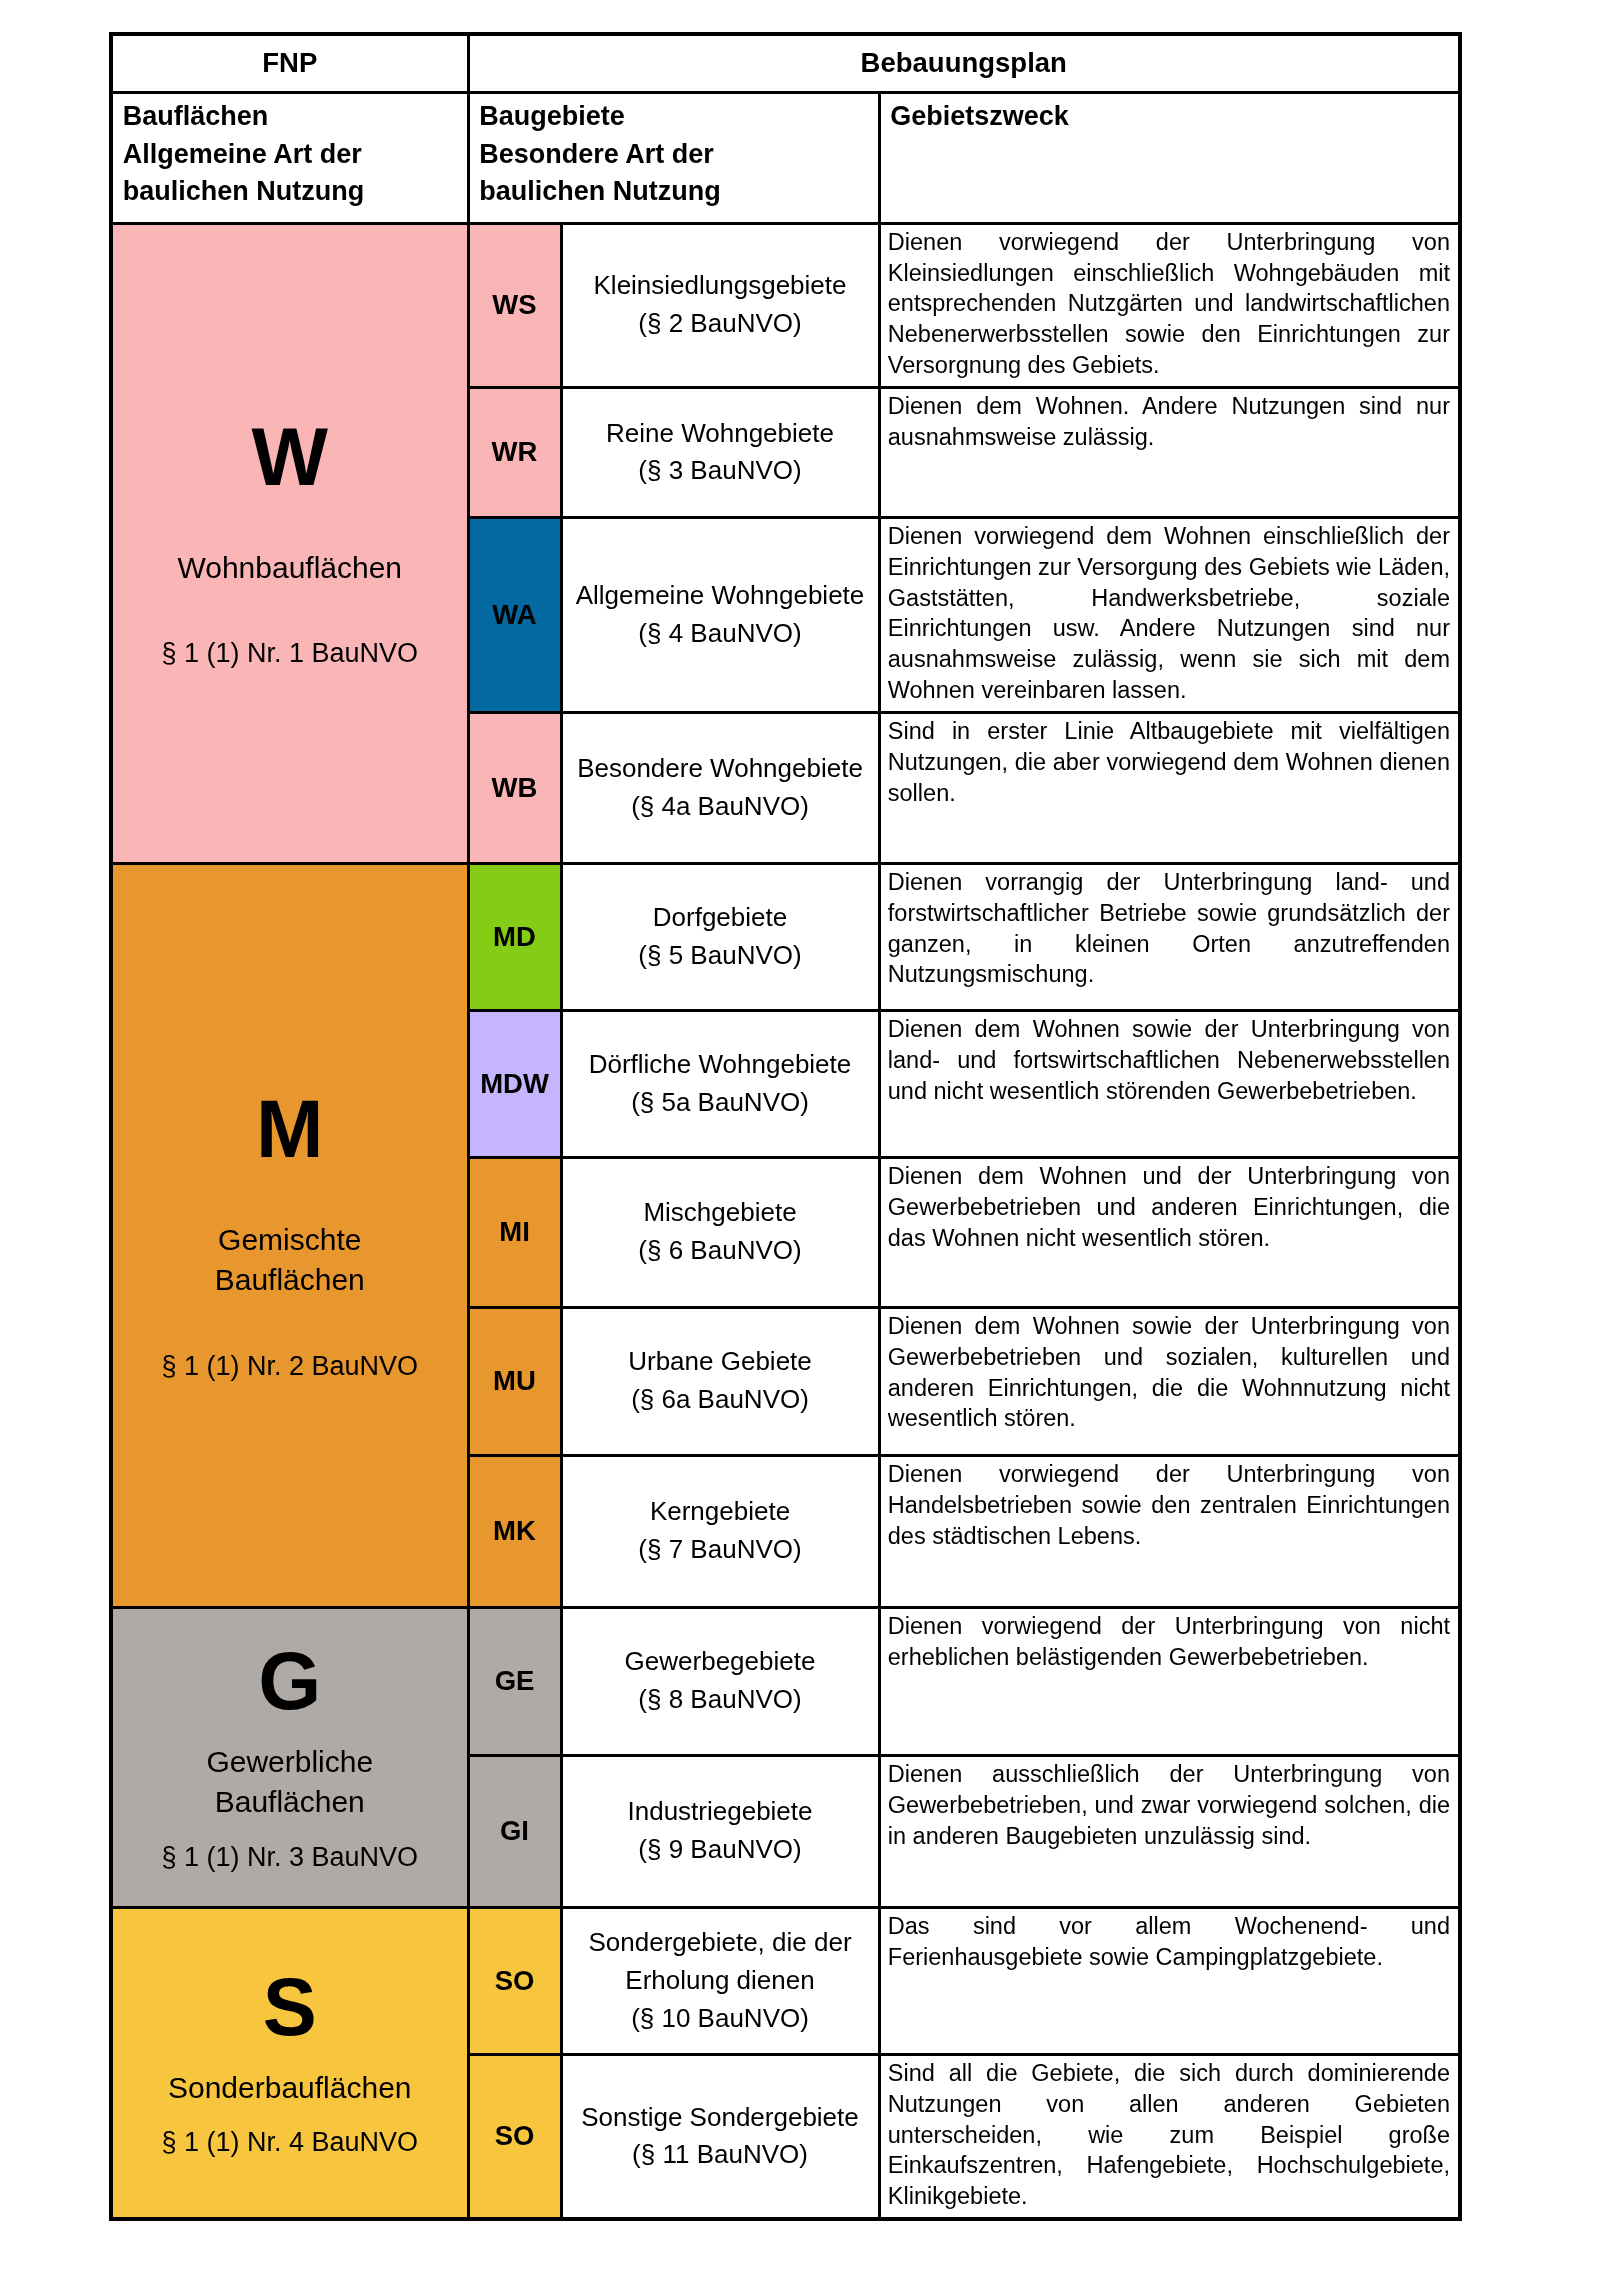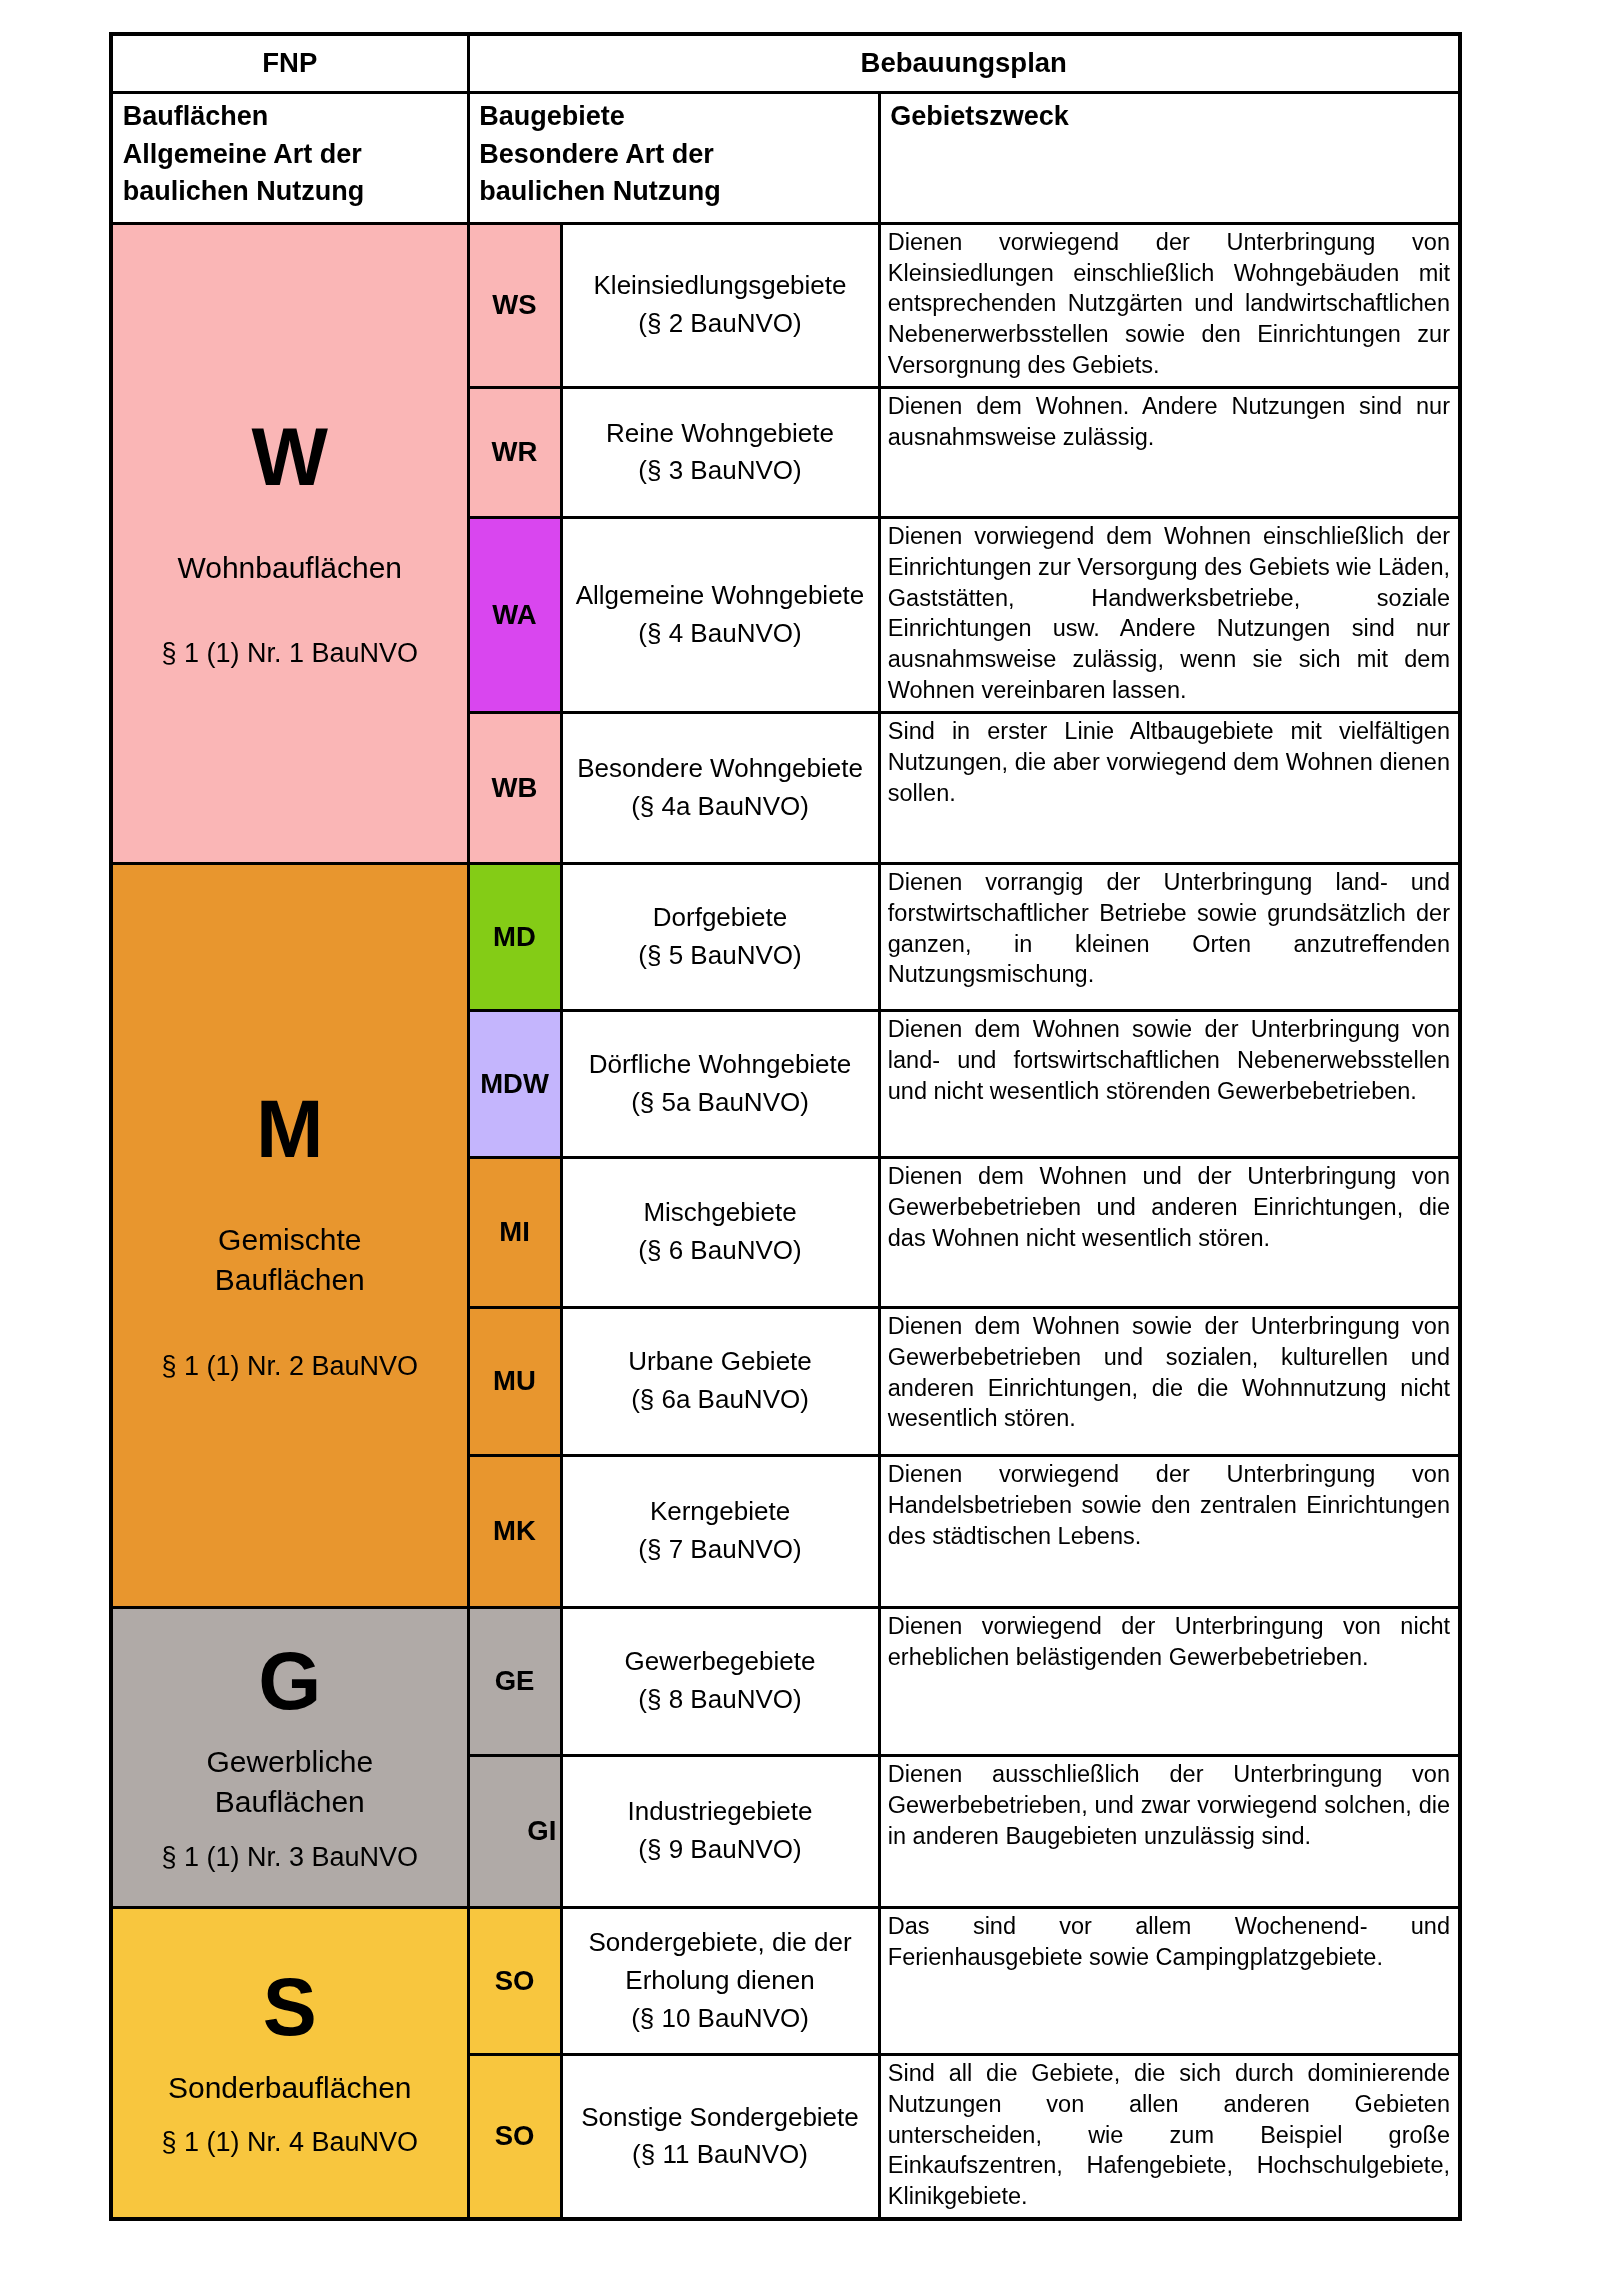--- a/index.html
+++ b/index.html
@@ -111,21 +111,21 @@
 (§ 2 BauNVO)</td>
           <td class="purpose">Dienen vorwiegend der Unterbringung von Kleinsiedlungen einschließlich Wohngebäuden mit entsprechenden Nutzgärten und landwirtschaftlichen Nebenerwerbsstellen sowie den Einrichtungen zur Versorgnung des Gebiets.</td>
         </tr>
         <tr style="height: 130px;">
           <td class="code" style="background: rgb(250, 182, 182);">WR</td>
           <td class="gname">Reine Wohngebiete
 (§ 3 BauNVO)</td>
           <td class="purpose">Dienen dem Wohnen. Andere Nutzungen sind nur ausnahmsweise zulässig.</td>
         </tr>
         <tr style="height: 191px;">
-          <td class="code" style="background: #d946ef;">WA</td>
+          <td class="code" style="background: #0369a1;">WA</td>
           <td class="gname">Allgemeine Wohngebiete
 (§ 4 BauNVO)</td>
           <td class="purpose">Dienen vorwiegend dem Wohnen einschließlich der Einrichtungen zur Versorgung des Gebiets wie Läden, Gaststätten, Handwerksbetriebe, soziale Einrichtungen usw. Andere Nutzungen sind nur ausnahmsweise zulässig, wenn sie sich mit dem Wohnen vereinbaren lassen.</td>
         </tr>
         <tr style="height: 151px;">
           <td class="code" style="background: rgb(250, 182, 182);">WB</td>
           <td class="gname">Besondere Wohngebiete
 (§ 4a BauNVO)</td>
           <td class="purpose">Sind in erster Linie Altbaugebiete mit vielfältigen Nutzungen, die aber vorwiegend dem Wohnen dienen sollen.</td>
         </tr>
@@ -175,21 +175,21 @@
 Bauflächen</div>
               <div class="area-law">§ 1 (1) Nr. 3 BauNVO</div>
             </div>
           </td>
           <td class="code" style="background: rgb(176, 170, 167);">GE</td>
           <td class="gname">Gewerbegebiete
 (§ 8 BauNVO)</td>
           <td class="purpose">Dienen vorwiegend der Unterbringung von nicht erheblichen belästigenden Gewerbebetrieben.</td>
         </tr>
         <tr style="height: 152px;">
-          <td class="code" style="background: rgb(176, 170, 167); text-align: right;">GI</td>
+          <td class="code" style="background: rgb(176, 170, 167);">GI</td>
           <td class="gname">Industriegebiete
 (§ 9 BauNVO)</td>
           <td class="purpose">Dienen ausschließlich der Unterbringung von Gewerbebetrieben, und zwar vorwiegend solchen, die in anderen Baugebieten unzulässig sind.</td>
         </tr>
         <tr style="height: 147px;">
           <td class="area" rowspan="2" style="background: rgb(248, 198, 62);">
             <div class="area-inner compact">
               <div class="area-letter">S</div>
               <div class="area-title">Sonderbauflächen</div>
               <div class="area-law">§ 1 (1) Nr. 4 BauNVO</div>

